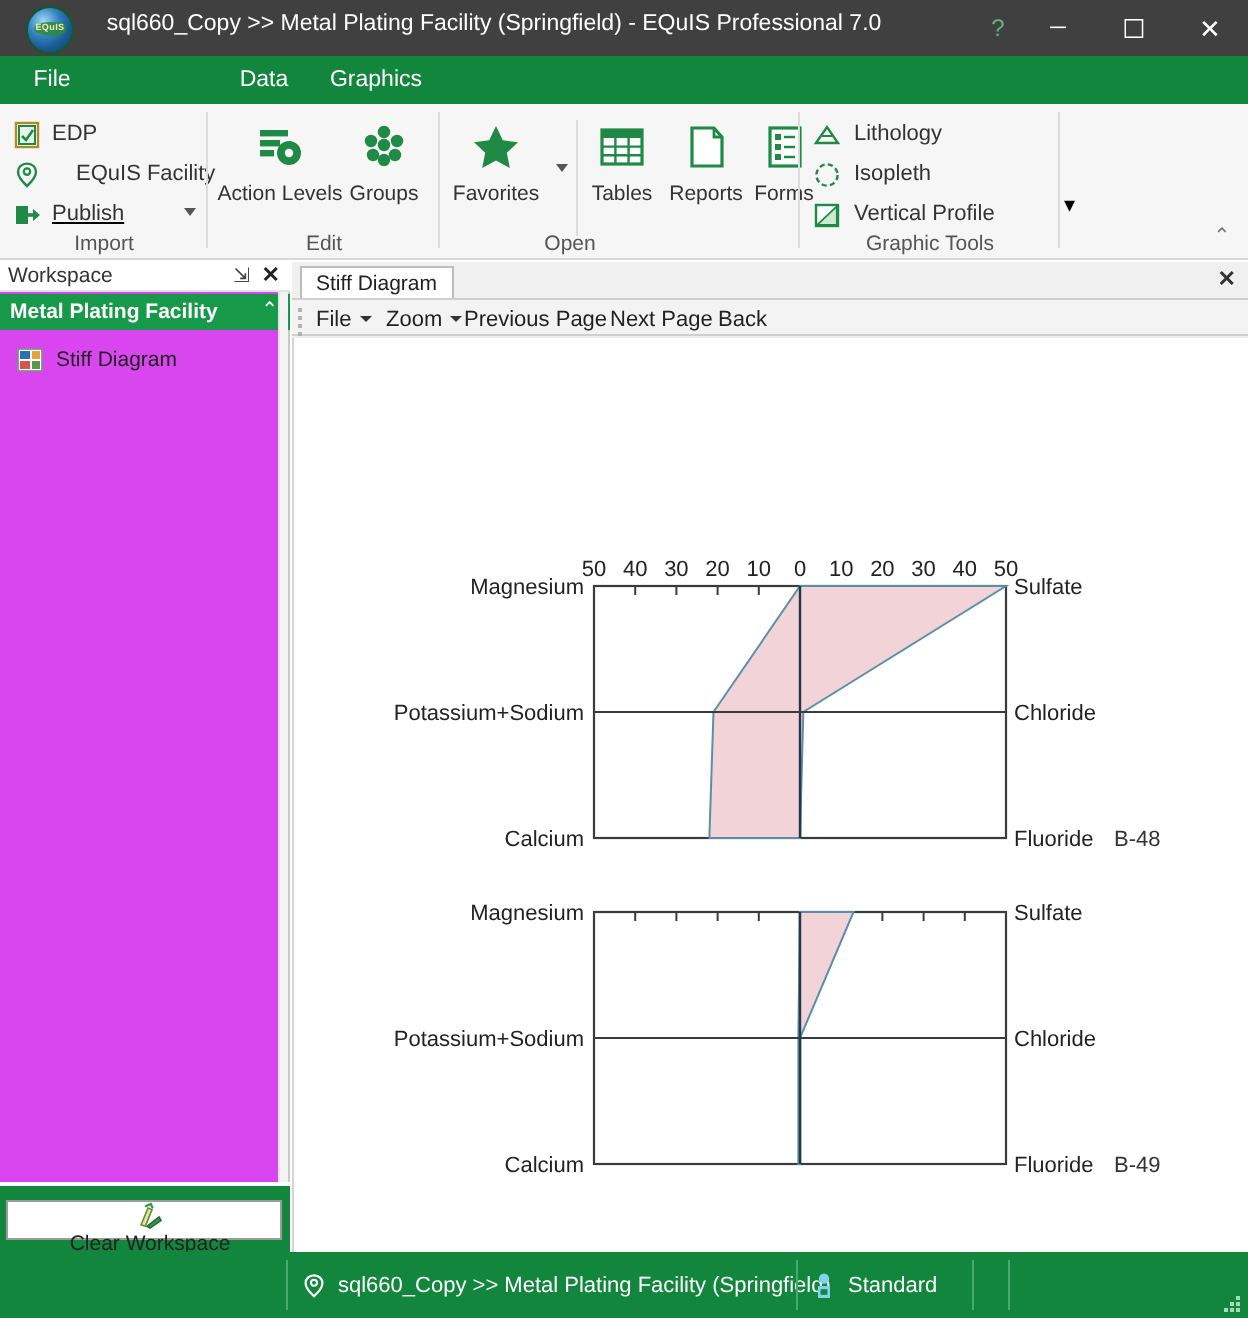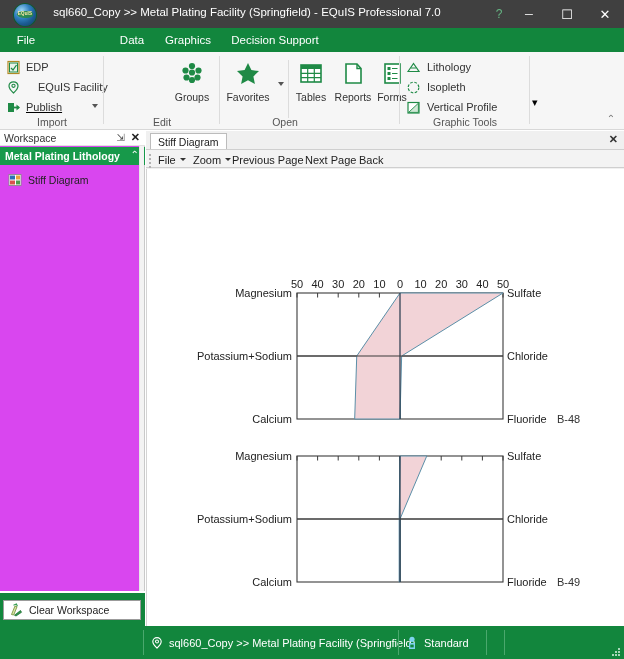--- a/index.html
+++ b/index.html
@@ -138,21 +138,21 @@
 
   .ws-item {
     position:absolute; left:0; top:40px; width:145px; height:18px;
     display:flex; align-items:center;
   }
   .ws-item .lbl { font-size:10.5px; color:#222; margin-left:6px; }
 
   .clearws-wrap {
     position:absolute; left:3px; bottom:6px; width:138px; height:20px;
     background:#ffffff; border:1px solid #9b9b9b;
-    display:flex; align-items:center;
+    display:flex; align-items:center;flex-direction:column;
   }
   .clearws-wrap .lbl { font-size:10.5px; color:#222; margin-left:6px; }
   .ws-panel-footstrip {
     position:absolute; left:0; bottom:0; width:145px; height:33px; background:#12863D;
   }
   .ws-panel-white {
     position:absolute; left:0; bottom:33px; width:145px; height:2px; background:#fff;
   }
   .ws-scroll {
     position:absolute; right:0; top:15px; width:5px; height:478px; background:#f3f3f3;
@@ -235,21 +235,20 @@
       <div class="win-btn">☐</div>
       <div class="win-btn">✕</div>
     </div>
   </div>
 
   <div class="tabstrip">
     <div class="tab" style="left:4px;width:44px;">File</div>
     <div class="tab active" style="left:36px;width:52px;margin-top:43px;">Home</div>
     <div class="tab" style="left:110px;width:44px;">Data</div>
     <div class="tab" style="left:157px;width:62px;">Graphics</div>
-    <div class="tab" style="left:222px;width:106px;">Decision Support</div>
   </div>
 
   <div class="ribbon">
 
     <div class="rgroup" style="left:0;width:104px;">
       <div class="simple-item" style="top:5px;">
         <span class="mini-ico">
           <svg width="15" height="15" viewBox="0 0 15 15">
             <rect x="2" y="1.5" width="11" height="12" fill="#fff" stroke="#b08a24" stroke-width="1.2"></rect>
             <rect x="3.5" y="3" width="8" height="9" fill="#e9f3ea" stroke="#1f8a46" stroke-width="1"></rect>
@@ -279,20 +278,32 @@
         </span>
         <span class="lbl">Publish</span>
       </div>
       <span class="caret-sm" style="left:92px;top:52px;"></span>
 
       <div class="glabel">Import</div>
       <div class="gsep"></div>
     </div>
 
     <div class="rgroup" style="left:104px;width:116px;">
+      <div class="big-item" style="left:4px;width:64px;">
+        <span class="bico">
+          <svg width="30" height="30" viewBox="0 0 30 30">
+            <rect x="5" y="6" width="14" height="3.2" fill="#1f8a46"></rect>
+            <rect x="5" y="11" width="10" height="3.2" fill="#1f8a46"></rect>
+            <rect x="5" y="16" width="7" height="3.2" fill="#1f8a46"></rect>
+            <circle cx="19.5" cy="17.5" r="6" fill="#1f8a46"></circle>
+            <circle cx="19.5" cy="17.5" r="2.1" fill="#ffffff"></circle>
+          </svg>
+        </span>
+        <span class="blbl">Action Levels</span>
+      </div>
 
       <div class="big-item" style="left:62px;width:52px;">
         <span class="bico">
           <svg width="30" height="30" viewBox="0 0 30 30">
             <circle cx="15" cy="7" r="3.1" fill="#1f8a46"></circle>
             <circle cx="8.5" cy="11.5" r="3.1" fill="#1f8a46"></circle>
             <circle cx="21.5" cy="11.5" r="3.1" fill="#1f8a46"></circle>
             <circle cx="15" cy="13.5" r="3.1" fill="#1f8a46"></circle>
             <circle cx="9.5" cy="18.5" r="3.1" fill="#1f8a46"></circle>
             <circle cx="20.5" cy="18.5" r="3.1" fill="#1f8a46"></circle>
@@ -396,21 +407,21 @@
   </div>
 
   <div class="ws-panel">
     <div class="ws-head">
       <div class="t">Workspace</div>
       <div class="pin">⇲</div>
       <div class="cls">✕</div>
     </div>
 
     <div class="ws-group">
-      <div class="t">Metal Plating Lithology</div>
+      <div class="t">Metal Plating Facility</div>
       <div class="chev">⌃</div>
     </div>
 
     <div class="ws-item">
       <span style="width:14px;height:14px;margin-left:8px;flex:0 0 14px;">
         <svg width="14" height="14" viewBox="0 0 14 14">
           <rect x="1" y="1.5" width="12" height="11" fill="#ffffff" stroke="#8a8a8a" stroke-width="0.9"></rect>
           <rect x="2" y="2.5" width="5" height="4" fill="#2b6fb5"></rect>
           <rect x="8" y="2.5" width="4" height="4" fill="#e8a33d"></rect>
           <rect x="2" y="7.5" width="5" height="4" fill="#d9534f"></rect>

